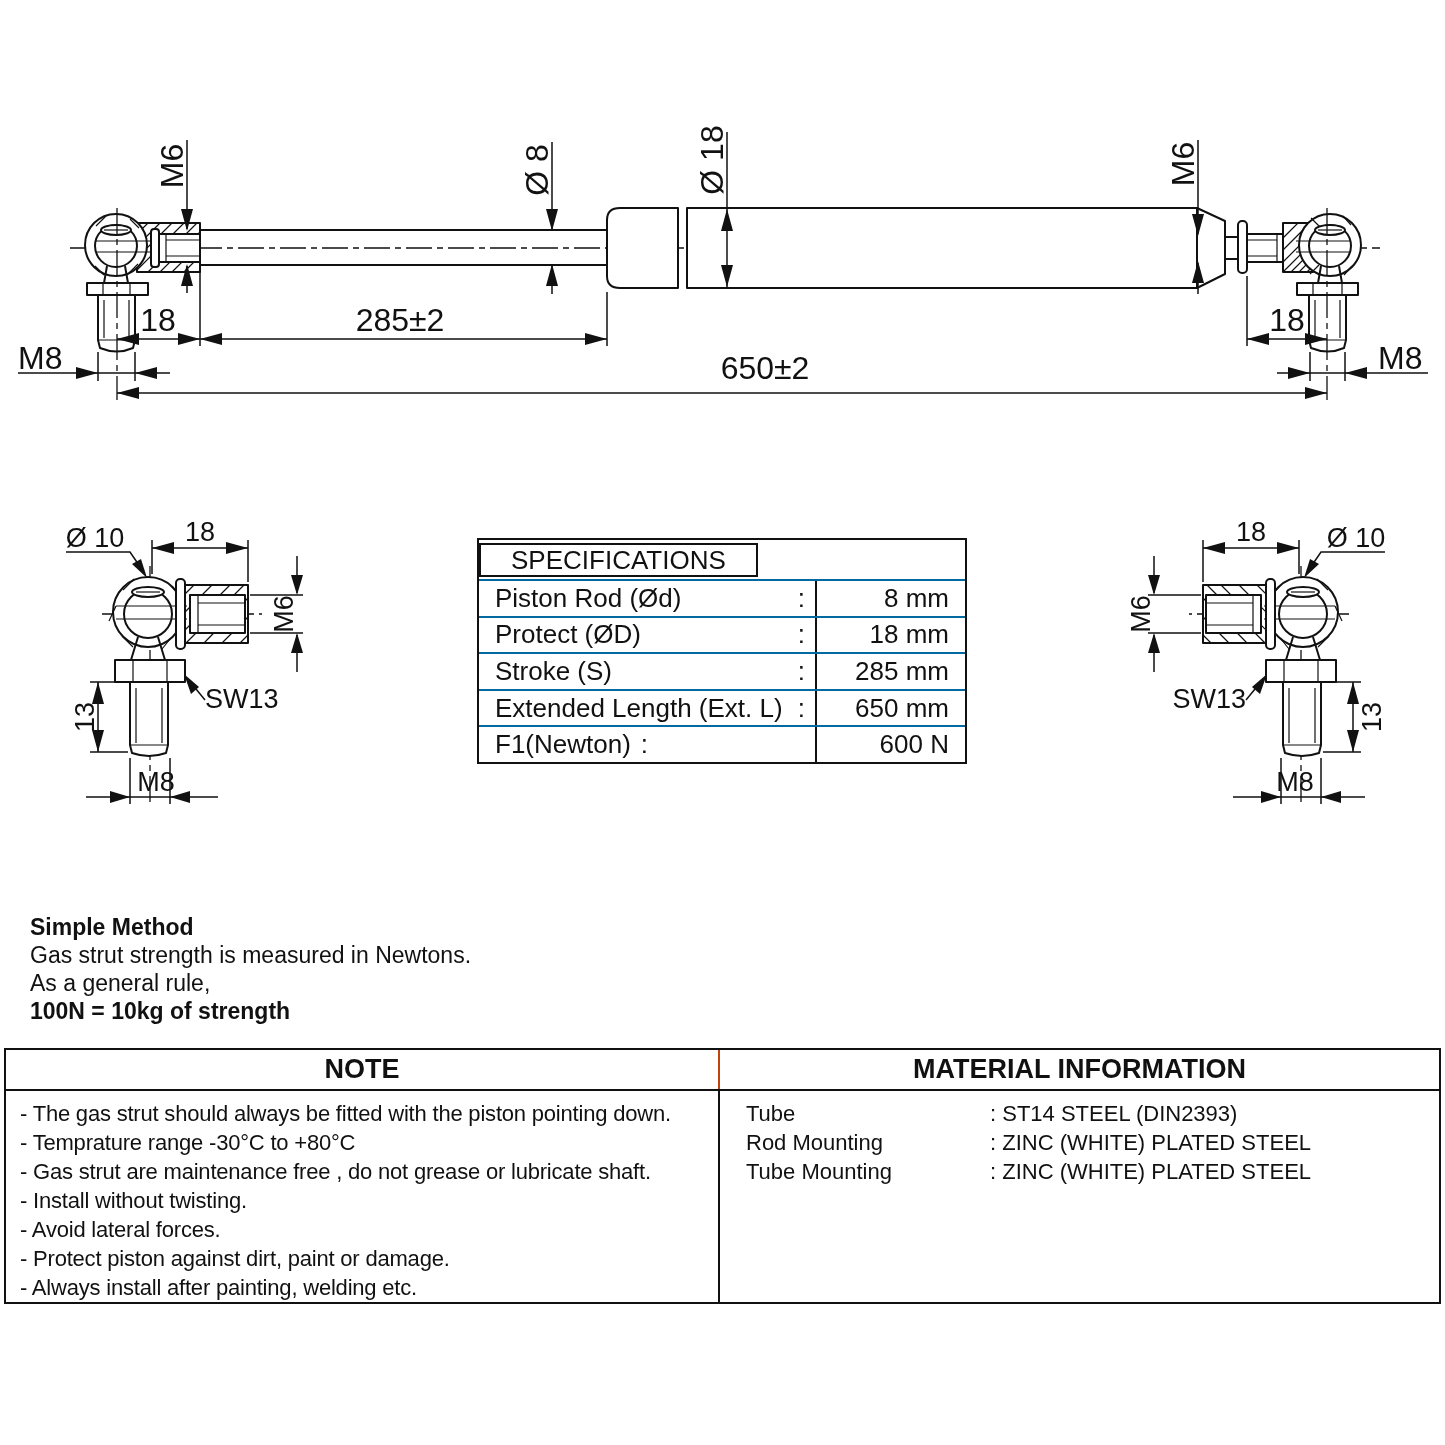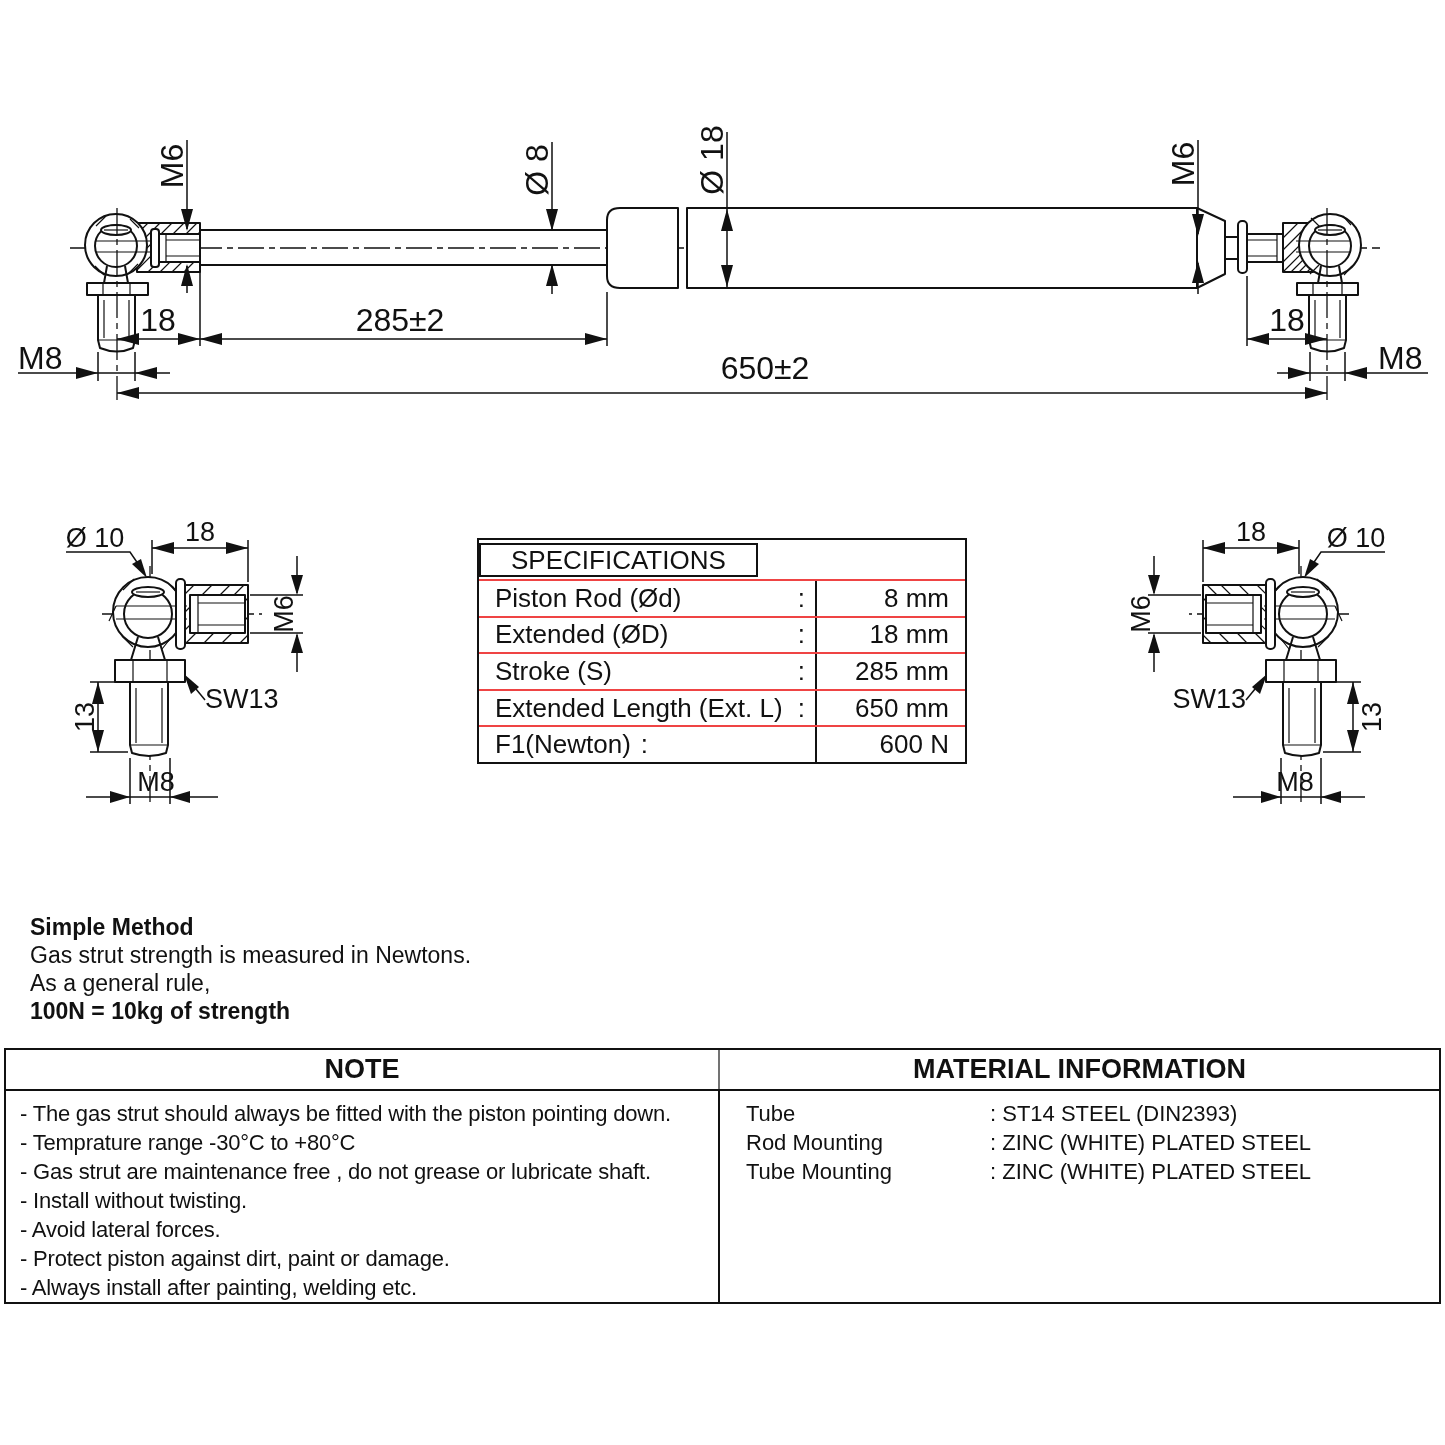--- a/index.html
+++ b/index.html
@@ -20,21 +20,21 @@
   text.dettxt { font-family:"Liberation Sans",sans-serif; font-size:27px; fill:#111; }
 
   
   .spec-table {
     position:absolute; left:477px; top:538px; width:490px; height:226px;
     border:2px solid #111; box-sizing:border-box; display:flex; flex-direction:column;
     font-size:26px; background:#fff;
   }
   .spec-title { height:39px; display:flex; align-items:center; }
   .spec-title span { border:2px solid #111; padding:0 30px; line-height:30px; }
-  .spec-row { flex:1; display:flex; border-top:2px solid #ef4444;gap:31px; }
+  .spec-row { flex:1; display:flex; border-top:2px solid #0369a1;gap:31px; }
   .spec-row .lbl {
     width:338px; box-sizing:border-box; border-right:2px solid #111;
     display:flex; align-items:center; padding:0 10px 0 16px;
   }
   .spec-row.split .lbl-text { flex:1; }
   .spec-row.inline .colon { margin-left:10px; }
   .spec-row .val {
     flex:1; display:flex; align-items:center; justify-content:flex-end; padding-right:16px;
   }
 
@@ -46,21 +46,21 @@
   .info-table {
     position:absolute; left:4px; top:1048px; width:1437px; height:256px;
     border:2px solid #111; box-sizing:border-box; display:flex; flex-direction:column;
     background:#fff;
   }
   .it-header { display:flex; border-bottom:2px solid #111; height:40px; }
   .it-header .hcell {
     display:flex; align-items:center; justify-content:center;
     font-weight:bold; font-size:27px;
   }
-  .it-header .hcell.left  { width:714px; border-right:2px solid #737373; box-sizing:border-box; }
+  .it-header .hcell.left  { width:714px; border-right:2px solid #c2410c; box-sizing:border-box; }
   .it-header .hcell.right { flex:1; }
   .it-body { display:flex; flex:1; }
   .it-body .bcell.left  { width:714px; border-right:2px solid #111; box-sizing:border-box; padding:8px 10px 0 14px; }
   .it-body .bcell.right { flex:1; padding:8px 10px 0 26px; }
   .note-item { font-size:22px; line-height:29px; letter-spacing:-0.2px; white-space:nowrap; }
   .mat-row  { display:flex; font-size:22px; line-height:29px; }
   .mat-row .mlabel { width:244px; }
 </style>
 </head>
 <body>
@@ -243,21 +243,21 @@
     </div>
     <div class="spec-row split">
       <div class="lbl">
           <span class="lbl-text">Piston Rod (Ød)</span>
           <span class="colon">:</span>
         </div>
       <div class="val">8 mm</div>
     </div>
     <div class="spec-row split">
       <div class="lbl">
-          <span class="lbl-text">Extended (ØD)</span>
+          <span class="lbl-text">Protect (ØD)</span>
           <span class="colon">:</span>
         </div>
       <div class="val">18 mm</div>
     </div>
     <div class="spec-row split">
       <div class="lbl">
           <span class="lbl-text">Stroke (S)</span>
           <span class="colon">:</span>
         </div>
       <div class="val">285 mm</div>

